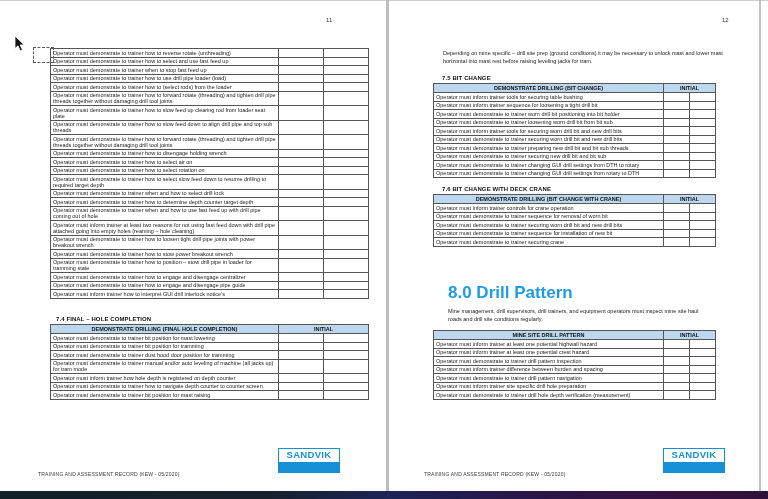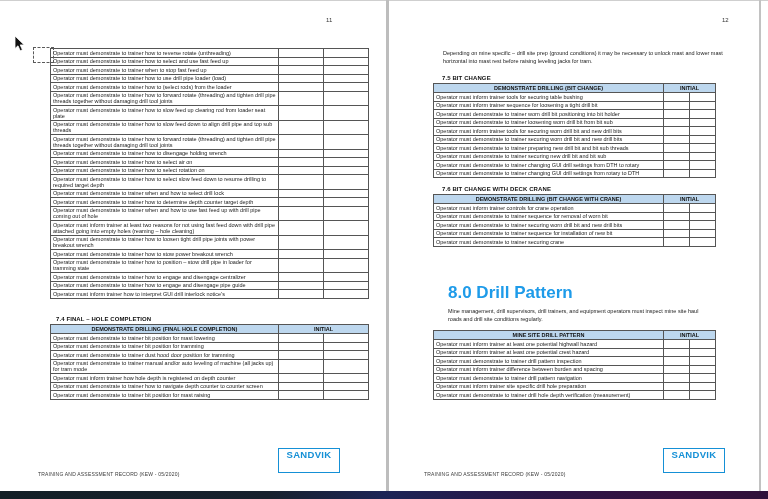--- a/index.html
+++ b/index.html
@@ -26,21 +26,21 @@
 
   table.tbl { position:absolute; border-collapse:collapse; table-layout:fixed; background:#fff; }
   .tbl td, .tbl th { border:1px solid #555; vertical-align:top; }
   .tbl td.desc { font-size:5.5px; line-height:6px; padding:0.5px 2px 1px 2px; color:#1c1c1c; }
   .tbl td.init { padding:0; }
   .tbl th { background:#bdd7ee; font-size:5.5px; line-height:7px; font-weight:bold;
             text-align:center; padding:0.5px 1px; color:#111; }
 
   .footer-text { position:absolute; font-size:5px; color:#3a3a3a; letter-spacing:0.2px; }
   .sandvik { position:absolute; width:62px; height:25px; border:1.5px solid #1590d6;
-             display:flex; flex-direction:row; background:#fff; }
+             display:flex; flex-direction:column; background:#fff; }
   .sandvik-word { flex:1; text-align:center; font-size:9.5px; font-weight:bold;
                   color:#1590d6; line-height:12px; letter-spacing:0.3px; }
   .sandvik-bar { height:10px; background:#1590d6; }
 
   .cursor { position:absolute; left:14px; top:35px; }
   .select-box { position:absolute; left:33px; top:47px; width:21px; height:16px;
                 border:1.2px dashed #5a5a5a; background:transparent; }
 </style>
 </head>
 <body>

